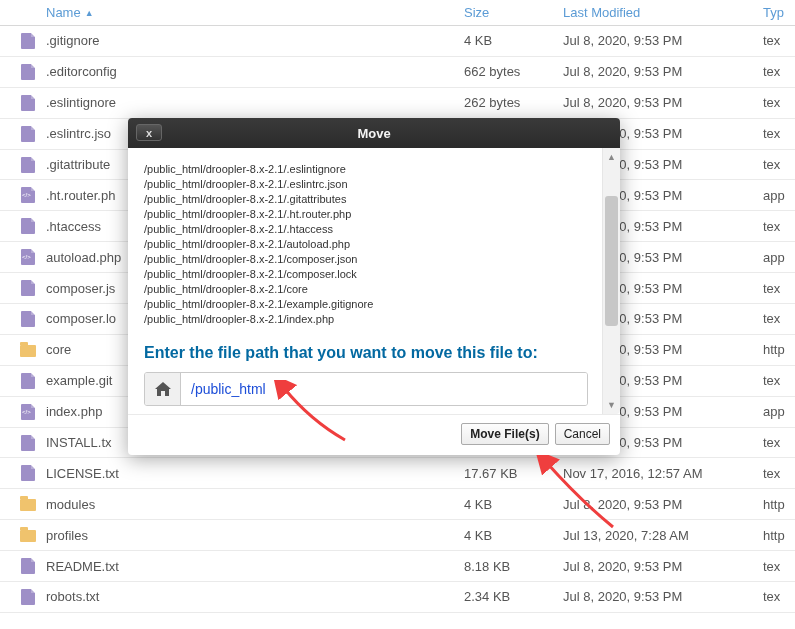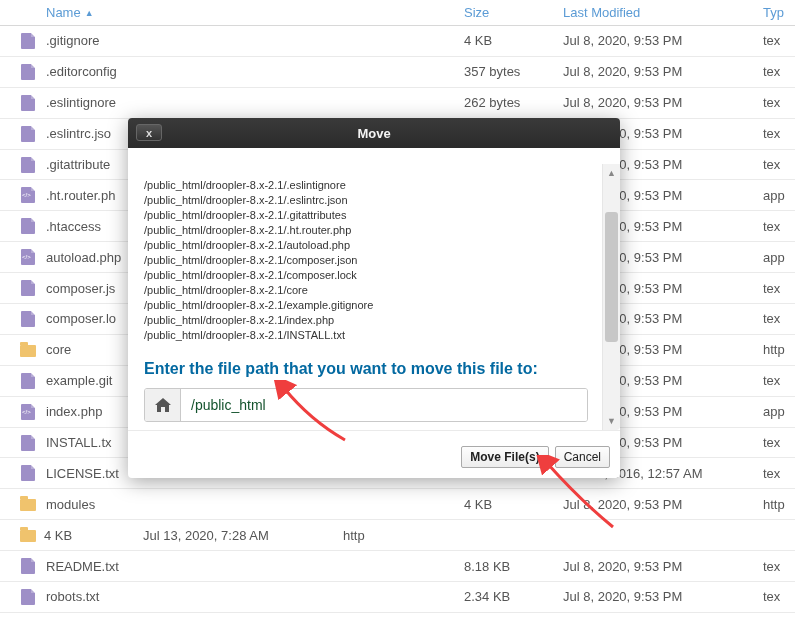--- a/index.html
+++ b/index.html
@@ -91,21 +91,20 @@
     width:26px;height:17px;border-radius:3px;
     background:linear-gradient(#555,#333);
     border:1px solid #666;
     color:#ddd;display:flex;align-items:center;justify-content:center;
     font-size:11px; font-weight:bold; cursor:pointer;
     font-family: Arial;
   }
   .modal-body{
     padding:14px 16px 8px 16px;
     position:relative;
-    margin-top:16px;
   }
   .file-list-box{
     height:168px;
     overflow-y:scroll;
     border:0;
     padding:0 8px 0 0;
     font-size:11px;
     line-height:15px;
     color:#333;
     margin-bottom:14px;
@@ -118,21 +117,21 @@
     display:flex; gap:0;
     border:1px solid #c9c9c9; border-radius:3px; overflow:hidden;
     height:34px;
   }
   .home-btn{
     width:36px; display:flex;align-items:center;justify-content:center;
     background:#f0f0f0;border-right:1px solid #c9c9c9;cursor:pointer;
     color:#555;
   }
   .path-input{
-    flex:1; border:0; outline:0; padding:0 10px; font-size:14px; color:#14532d;
+    flex:1; border:0; outline:0; padding:0 10px; font-size:14px; color:#1d4ed8;
   }
   .modal-sidebar-scroll{
     position:absolute; right:0; top:0;
     width:18px; height:100%;
     background:#f2f2f2;
     border-left:1px solid #e6e6e6;
     display:flex;flex-direction:column;align-items:center;
     border-radius:0 0 4px 0;
   }
   .sb-arrow{height:18px;display:flex;align-items:center;color:#888;font-size:9px;}
@@ -140,21 +139,21 @@
   .sb-thumb{position:absolute;left:2px;right:2px;top:30px;height:130px;background:#c7c7c7;border-radius:3px;}
   .modal-footer{
     padding:8px 10px 10px;
     display:flex; justify-content:flex-end; gap:6px;
     border-top:1px solid #eaeaea;
     font-size:12px;
   }
   .btn{
     padding:3px 8px; border:1px solid #aaa; border-radius:2px;
     background:linear-gradient(#fdfdfd,#ededed);
-    cursor:pointer; color:#222;margin-top:7px;
+    cursor:pointer; color:#222;
   }
   .btn.primary{font-weight:bold;}
   
   .arrow-svg{
     position:absolute; pointer-events:none;
   }
 </style>
 </head>
 <body>
 
@@ -180,21 +179,21 @@
         <div class="cell col-size">4 KB</div>
         <div class="cell col-mod">Jul 8, 2020, 9:53 PM</div>
         <div class="cell col-type">tex</div>
       </div>
       <div class="fm-row">
         <div class="col-sel"></div>
         <div class="col-icon">
           <div class="file-ic"></div>
         </div>
         <div class="cell col-name">.editorconfig</div>
-        <div class="cell col-size">357 bytes</div>
+        <div class="cell col-size">662 bytes</div>
         <div class="cell col-mod">Jul 8, 2020, 9:53 PM</div>
         <div class="cell col-type">tex</div>
       </div>
       <div class="fm-row">
         <div class="col-sel"></div>
         <div class="col-icon">
           <div class="file-ic"></div>
         </div>
         <div class="cell col-name">.eslintignore</div>
         <div class="cell col-size">262 bytes</div>
@@ -329,20 +328,21 @@
         <div class="cell col-name">modules</div>
         <div class="cell col-size">4 KB</div>
         <div class="cell col-mod">Jul 8, 2020, 9:53 PM</div>
         <div class="cell col-type">http</div>
       </div>
       <div class="fm-row">
         <div class="col-sel"></div>
         <div class="col-icon">
           <div class="folder-ic"></div>
         </div>
+        <div class="cell col-name">profiles</div>
         <div class="cell col-size">4 KB</div>
         <div class="cell col-mod">Jul 13, 2020, 7:28 AM</div>
         <div class="cell col-type">http</div>
       </div>
       <div class="fm-row">
         <div class="col-sel"></div>
         <div class="col-icon">
           <div class="file-ic"></div>
         </div>
         <div class="cell col-name">README.txt</div>
@@ -368,20 +368,21 @@
     <div class="modal-close">x</div>
     <span>Move</span>
   </div>
   <div style="position:relative;">
     <div class="modal-body" style="padding-right:32px;">
       <div class="file-list-box" id="filelist">
           <div>/public_html/droopler-8.x-2.1/.eslintignore</div>
           <div>/public_html/droopler-8.x-2.1/.eslintrc.json</div>
           <div>/public_html/droopler-8.x-2.1/.gitattributes</div>
           <div>/public_html/droopler-8.x-2.1/.ht.router.php</div>
+          <div>/public_html/droopler-8.x-2.1/.htaccess</div>
           <div>/public_html/droopler-8.x-2.1/autoload.php</div>
           <div>/public_html/droopler-8.x-2.1/composer.json</div>
           <div>/public_html/droopler-8.x-2.1/composer.lock</div>
           <div>/public_html/droopler-8.x-2.1/core</div>
           <div>/public_html/droopler-8.x-2.1/example.gitignore</div>
           <div>/public_html/droopler-8.x-2.1/index.php</div>
           <div>/public_html/droopler-8.x-2.1/INSTALL.txt</div>
         </div>
       <div class="prompt-label">Enter the file path that you want to move this file to:</div>
       <div class="path-row">

